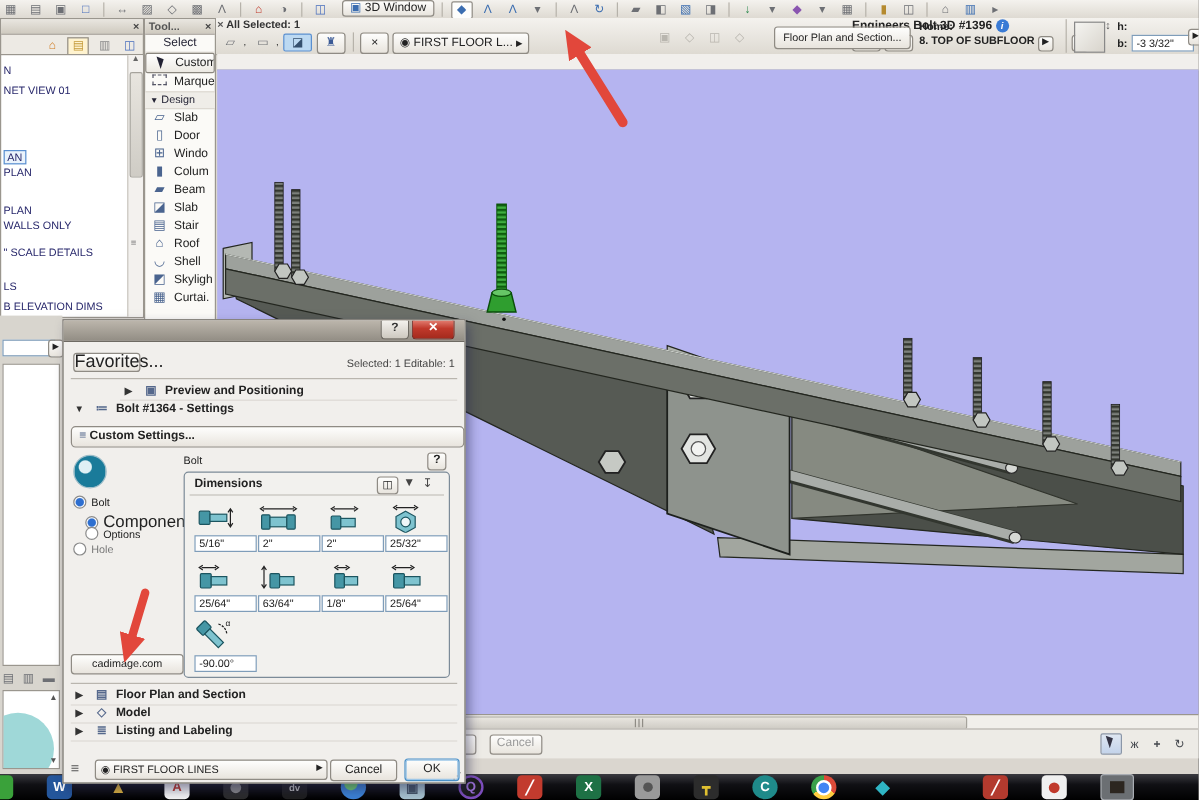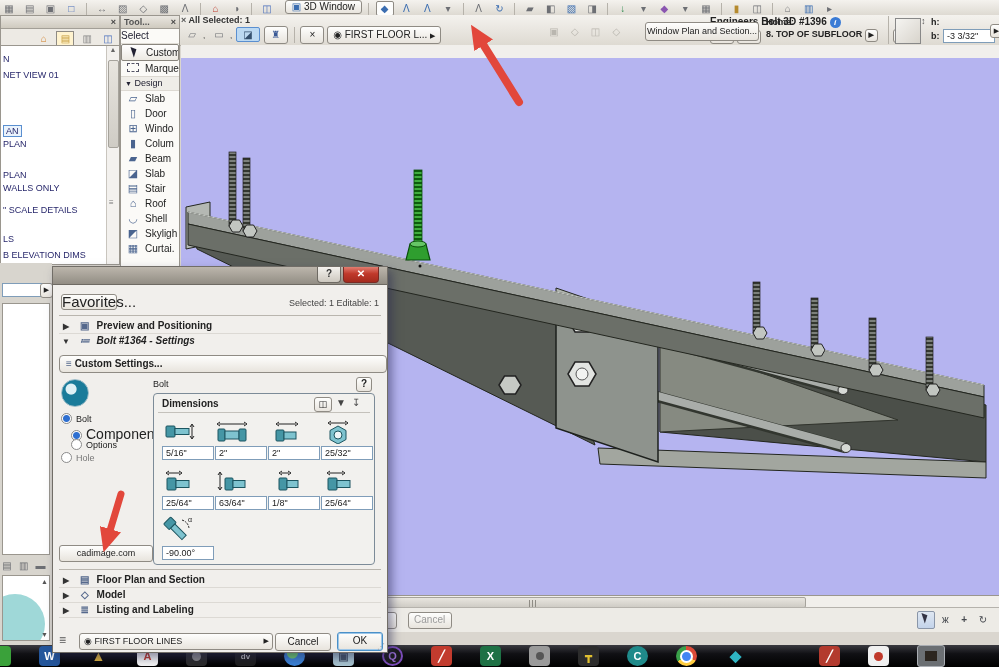--- a/index.html
+++ b/index.html
@@ -141,21 +141,21 @@
 
     <div class="abs" style="right:0;top:0;width:12px;height:100%;background:#f3f1ee;border-left:1px solid #c9c5be;">
       <div style="text-align:center;font-size:7px;color:#666;">▲</div>
       <div class="scroll-thumb" style="position:absolute;left:1px;top:14px;width:9px;height:86px;"></div>
       <div style="position:absolute;left:2px;top:152px;font-size:8px;color:#777;">≡</div>
     </div>
   </div>
 
   <div class="abs palette" style="left:120px;top:15px;width:58px;height:252px;background:#fbfaf7;z-index:5;">
     <div class="pal-hdr"><span>Tool...</span><span class="x-btn">×</span></div>
-    <div style="font-size:10px;color:#223;height:14px;line-height:14px;border-bottom:1px solid #e0ddd6;">Select</div>
+    <div style="text-align:center;font-size:10px;color:#223;height:14px;line-height:14px;border-bottom:1px solid #e0ddd6;">Select</div>
     <div class="tbx-item tbx-sel">
       <span class="ic"><span class="cursor-ic"></span></span>
       <span>Custom</span>
     </div>
     <div class="tbx-item">
       <span class="ic"><span style="display:inline-block;width:10px;height:7px;border:1px dashed #556;"></span></span>
       <span>Marque</span>
     </div>
     <div style="height:13px;line-height:13px;font-size:9px;color:#223;padding-left:4px;background:#efede8;border-top:1px solid #ddd9d2;border-bottom:1px solid #ddd9d2;">
       <span style="font-size:7px;">▼</span>
@@ -206,21 +206,21 @@
   </div>
   <div class="abs btn" style="left:893px;top:29px;width:12px;height:12px;line-height:11px;font-size:7px;">▶</div>
 
   <div class="abs" style="left:545px;top:24px;white-space:nowrap;color:#b9b6af;">
     <span class="tb-ic" style="color:#b9b6af">▣</span>
     <span class="tb-ic" style="color:#b9b6af">◇</span>
     <span class="tb-ic" style="color:#b9b6af">◫</span>
     <span class="tb-ic" style="color:#b9b6af">◇</span>
   </div>
 
-  <div class="abs btn" style="left:645px;top:22px;width:112px;height:17px;line-height:16px;font-size:9px;">Window Plan and Section...</div>
+  <div class="abs btn" style="left:645px;top:22px;width:112px;height:17px;line-height:16px;font-size:9px;">Floor Plan and Section...</div>
 
   <div class="abs" style="left:766px;top:17px;width:120px;">
     <div style="font-size:9px;font-weight:bold;">Home:</div>
     <div style="font-size:9px;font-weight:bold;margin-top:2px;white-space:nowrap;">
       <span>8. TOP OF SUBFLOOR</span>
       <span class="btn" style="display:inline-block;width:11px;height:11px;line-height:10px;font-size:7px;">▶</span>
     </div>
   </div>
 
   <div class="abs" style="left:888px;top:16px;width:108px;height:28px;border-left:1px solid #b6b2aa;padding-left:4px;">
@@ -342,26 +342,26 @@
   <div id="dlg" class="abs" style="left:52px;top:266px;width:334px;height:385px;z-index:50;">
     <div id="dlg-title">
       <span class="dlg-q" style="left:264px;">?</span>
       <span class="dlg-x" style="left:290px;">✕</span>
     </div>
 
     <div class="abs btn" style="left:8px;top:27px;width:54px;height:14px;line-height:13px;font-size:15px;">Favorites...</div>
     <div class="abs" style="right:8px;top:31px;font-size:9px;color:#444;">Selected: 1 Editable: 1</div>
     <div class="abs" style="left:6px;top:48px;width:322px;border-top:1px solid #b9b5ae;"></div>
 
-    <div class="sec-row" style="top:52px;">
+    <div class="sec-row" style="top:52px;margin-left:41px;">
       <span class="tri">▶</span>
       <span class="sic">▣</span>
       <span>Preview and Positioning</span>
     </div>
-    <div class="sec-row" style="top:67px;border-bottom:none;font-style:italic;">
+    <div class="sec-row" style="top:67px;border-bottom:none;">
       <span class="tri">▼</span>
       <span class="sic">≔</span>
       <span>Bolt #1364 - Settings</span>
     </div>
 
     <div class="abs btn" style="left:6px;top:88px;width:320px;height:16px;line-height:15px;font-weight:bold;font-size:10px;text-align:left;padding-left:6px;border-radius:4px;">
       <span style="color:#55688c;font-weight:normal;">≡</span>
       <span>Custom Settings...</span>
     </div>
 

